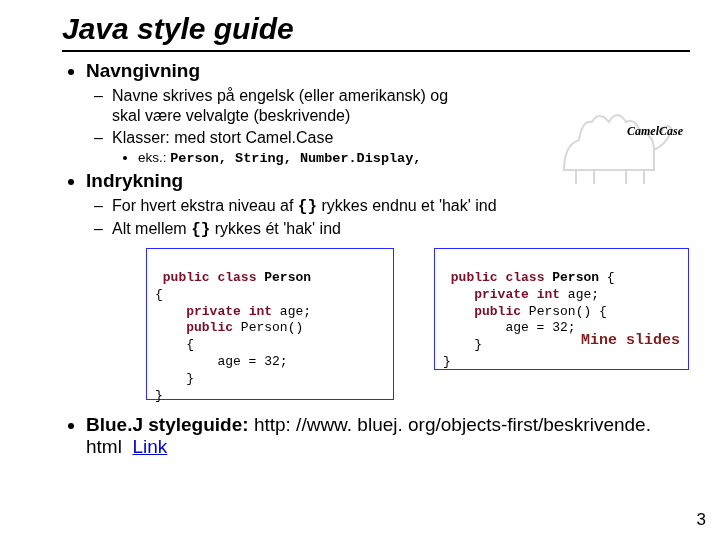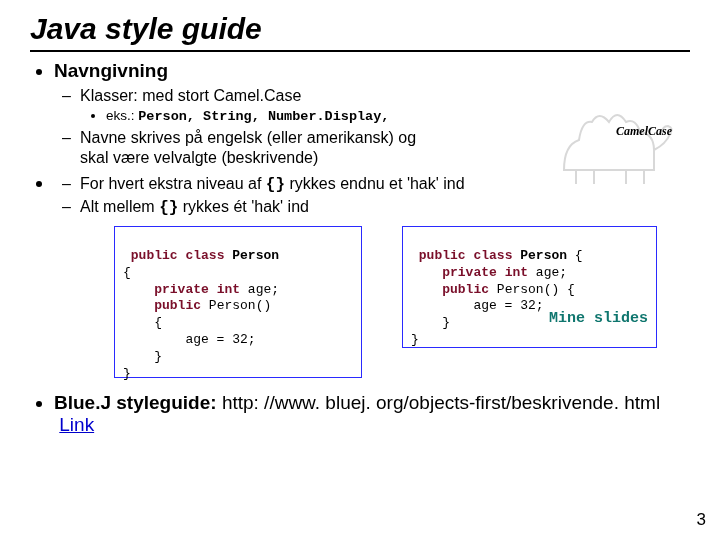--- a/index.html
+++ b/index.html
@@ -8,20 +8,21 @@
     width: 720px;
     height: 540px;
     background: #fff;
     font-family: Arial, Helvetica, sans-serif;
     color: #000;
     position: relative;
     overflow: hidden;
   }
   .slide {
     padding: 12px 30px 0 30px;
+    margin-left: 32px;
   }
   h1.title {
     font-size: 30px;
     font-weight: bold;
     font-style: italic;
     margin: 0 0 4px 0;
     color: #000;
   }
   .rule {
     border-top: 2px solid #000;
@@ -80,37 +81,37 @@
     white-space: pre;
     line-height: 1.3;
     position: relative;
   }
   .kw { color: #7a0f2a; font-weight: bold; }
   .caption {
     position: absolute;
     bottom: 3px;
     font-size: 15px;
     font-weight: bold;
-    color: #0f766e;
+    color: #7f1d1d;
   }
   .cap1 { right: 8px; }
   .cap2 { right: 8px; bottom: 18px; }
   .camel {
     position: absolute;
     right: 36px;
     top: 100px;
     width: 130px;
     height: 86px;
     background: #fff;
     color: #ccc;
   }
   .camel svg { width: 130px; height: 86px; }
   .camel-label {
     position: absolute;
-    right: 12px;
+    right: 1px;
     top: 24px;
     font-family: Georgia, "Times New Roman", serif;
     font-size: 12px;
     font-style: italic;
     font-weight: bold;
     color: #000;
   }
   .footer {
     margin-top: 12px;
     font-size: 14.5px;
@@ -128,34 +129,35 @@
 <body>
 
 <div class="slide">
   <h1 class="title">Java style guide</h1>
   <div class="rule"></div>
 
   <ul class="l1">
     <li>
       <span>Navngivning</span>
       <ul class="l2">
+        <li style="white-space:pre-line">Navne skrives på engelsk (eller amerikansk) og
+skal være velvalgte (beskrivende)</li>
         <li>
           <span>Klasser: med stort Camel.Case</span>
           <ul class="l3">
             <li>
               <span>eks.: </span><span class="mono">Person, String, Number.Display,</span>
             </li>
           </ul>
         </li>
-        <li style="white-space:pre-line">Navne skrives på engelsk (eller amerikansk) og
-skal være velvalgte (beskrivende)</li>
       </ul>
     </li>
 
     <li>
+      <span>Indrykning</span>
       <ul class="l2">
         <li>
           <span>For hvert ekstra niveau af </span><span class="mono">{}</span><span> rykkes endnu et 'hak' ind</span>
         </li>
         <li>
           <span>Alt mellem </span><span class="mono">{}</span><span> rykkes ét 'hak' ind</span>
         </li>
       </ul>
 
       <div class="codebox-row">

